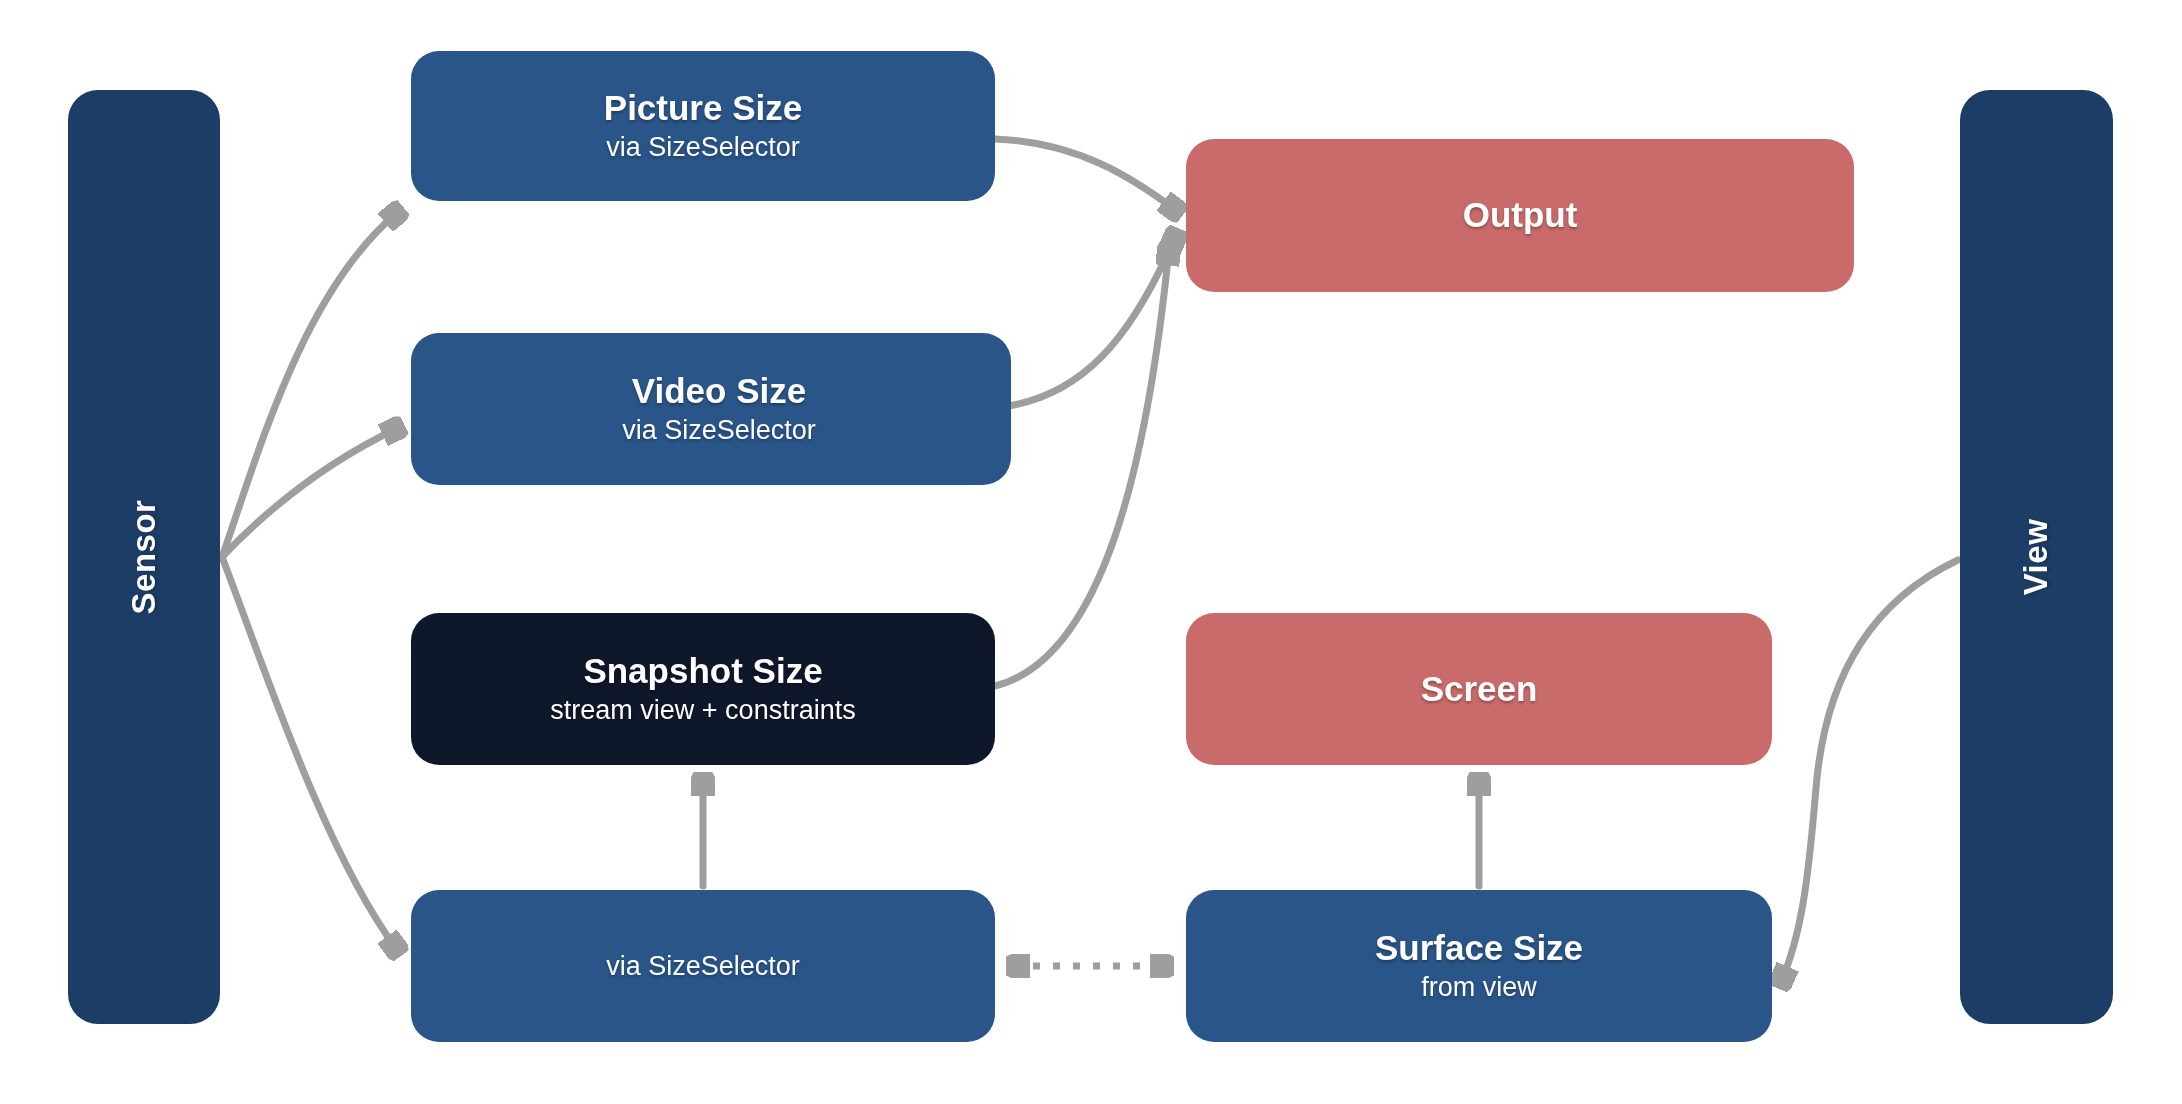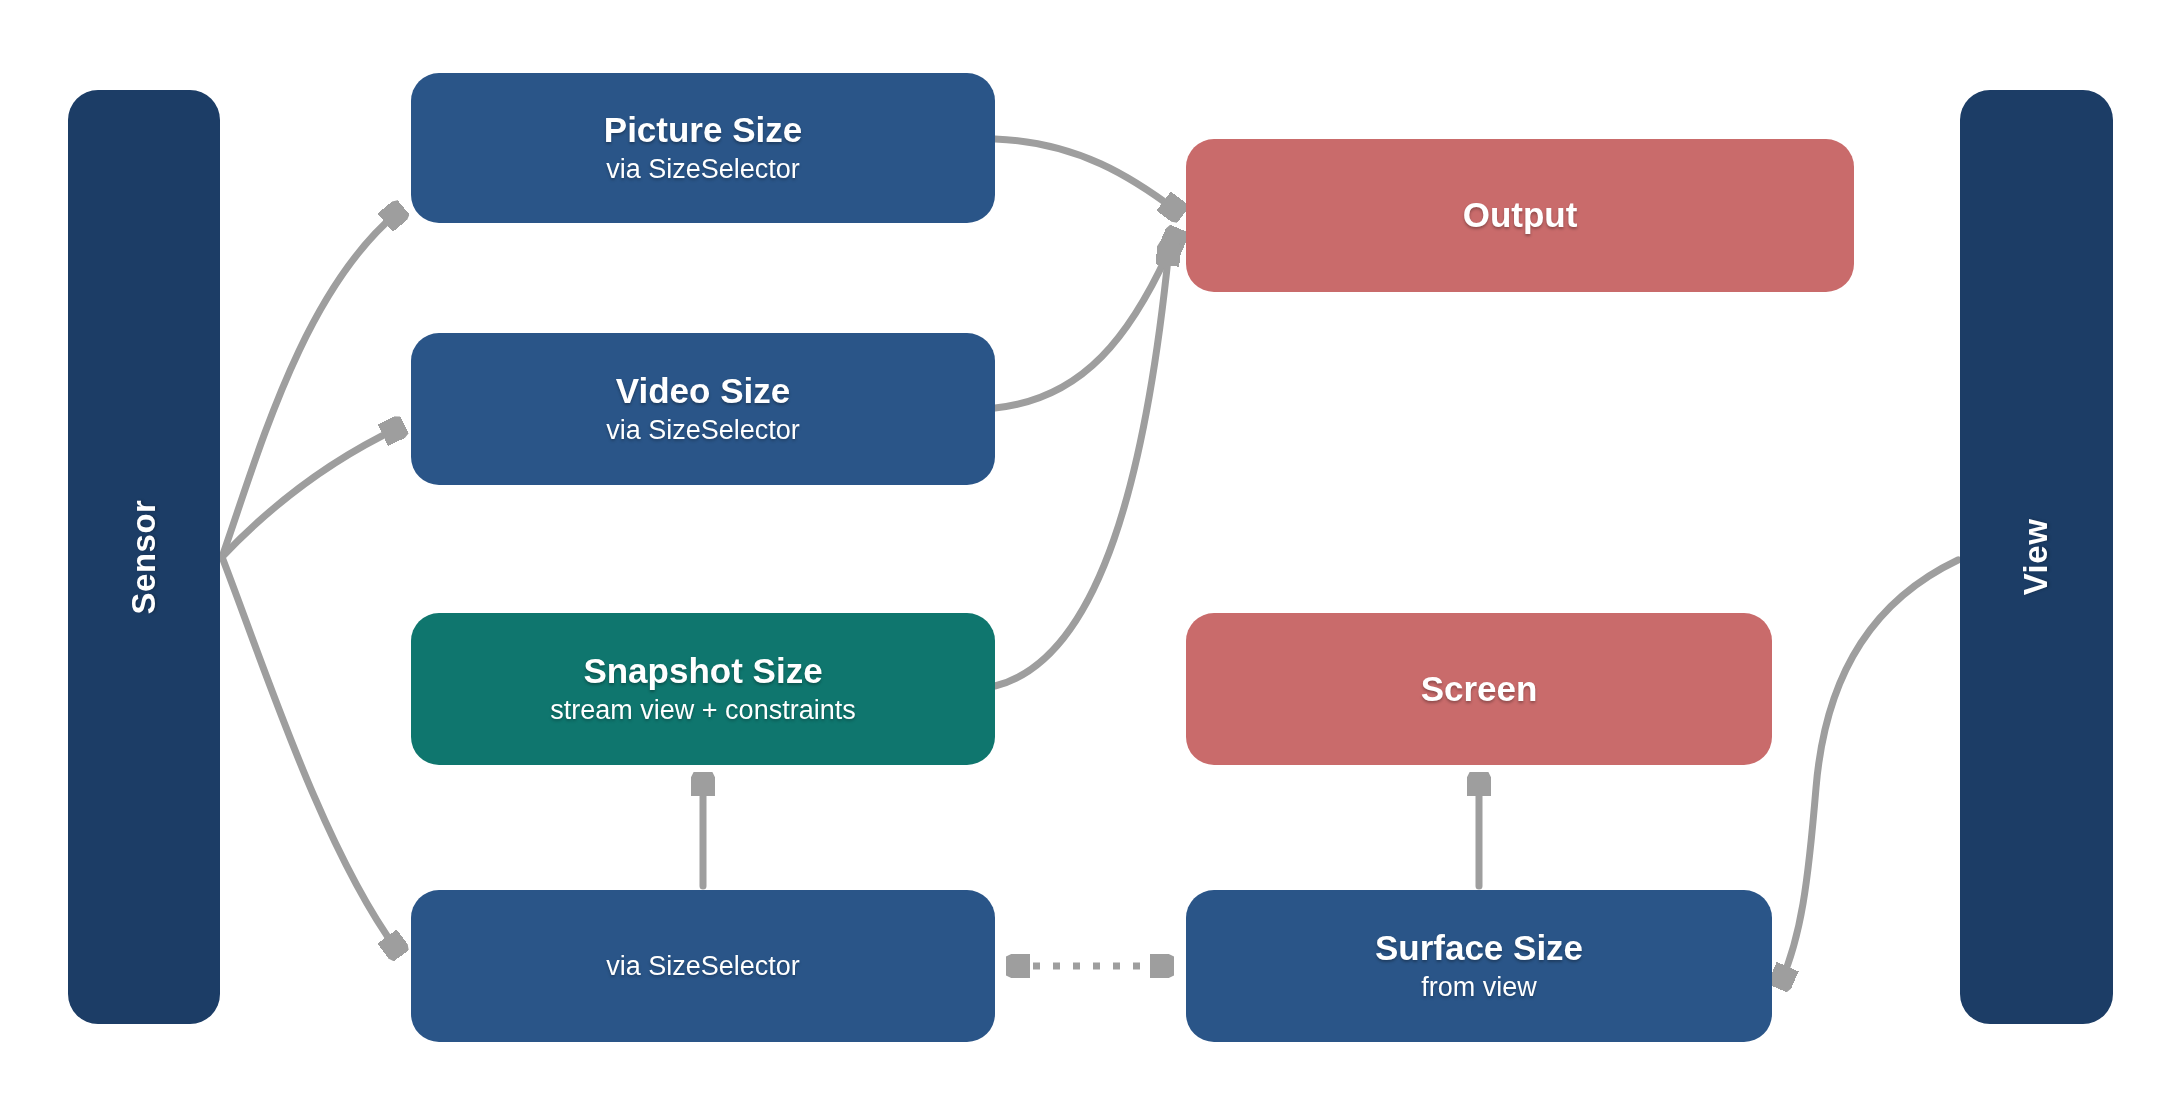--- a/index.html
+++ b/index.html
@@ -24,35 +24,35 @@
     text-shadow:0 2px 3px rgba(0,0,0,.25);
   }
   .node{
     position:absolute;
     border-radius:28px;
     display:flex;flex-direction:column;align-items:center;justify-content:center;
     gap:6px;
     color:#ffffff;text-align:center;
   }
   .node.blue{background:#2A5588;}
-  .node.light-blue{background:#0f766e;}
+  .node.light-blue{background:#0f172a;}
   .node.red{background:#C96B6B;}
   .node .title{
     font-weight:700;font-size:35px;line-height:1.05;
     text-shadow:0 2px 3px rgba(0,0,0,.3);
   }
   .node .subtitle{
     font-weight:400;font-size:27px;line-height:1.05;
     text-shadow:0 2px 3px rgba(0,0,0,.25);
     text-align:center;
   }
   #bar-sensor{left:68px;top:90px;width:152px;height:934px;}
   #bar-view{left:1960px;top:90px;width:153px;height:934px;}
-  #node-picture{left:411px;top:73px;width:584px;height:150px;}
-  #node-video{left:411px;top:333px;width:584px;height:152px;}
+  #node-picture{left:411px;top:51px;width:584px;height:150px;}
+  #node-video{left:411px;top:333px;width:584px;height:152px;padding-left:16px;}
   #node-snapshot{left:411px;top:613px;width:584px;height:152px;}
   #node-preview{left:411px;top:890px;width:584px;height:152px;}
   #node-output{left:1186px;top:139px;width:668px;height:153px;}
   #node-screen{left:1186px;top:613px;width:586px;height:152px;}
   #node-surface{left:1186px;top:890px;width:586px;height:152px;}
 </style>
 </head>
 <body>
 
 <div class="stage">

